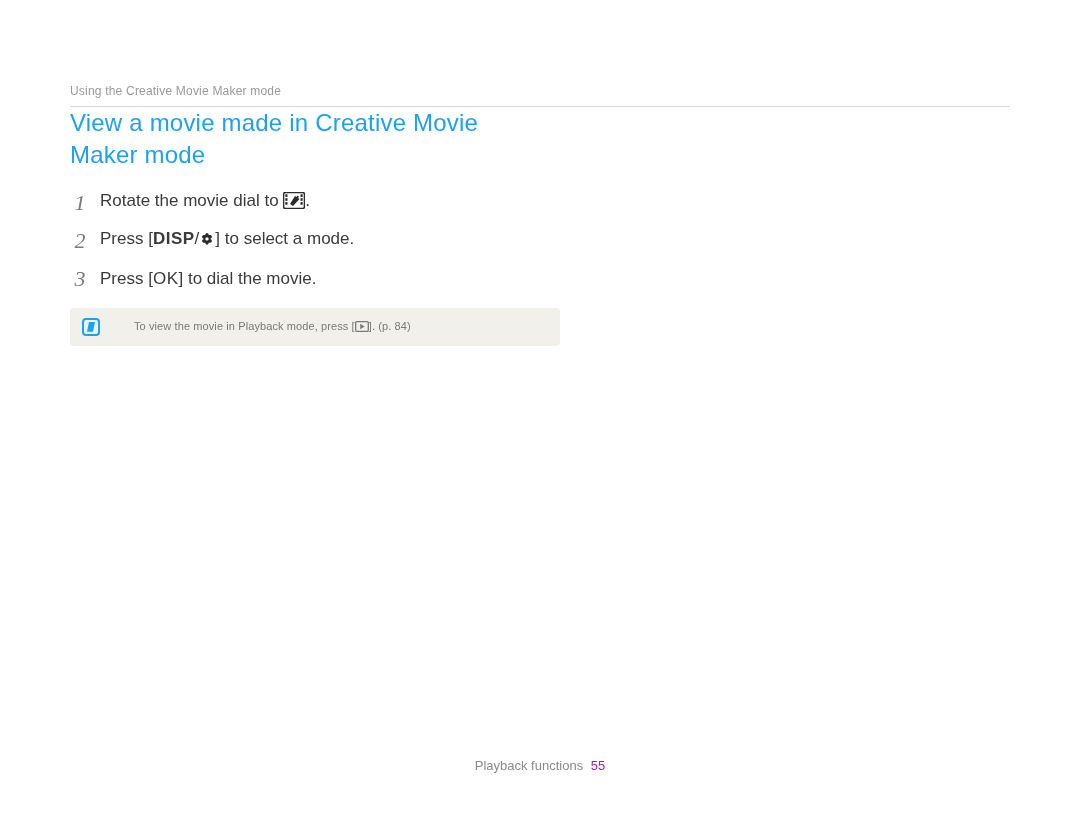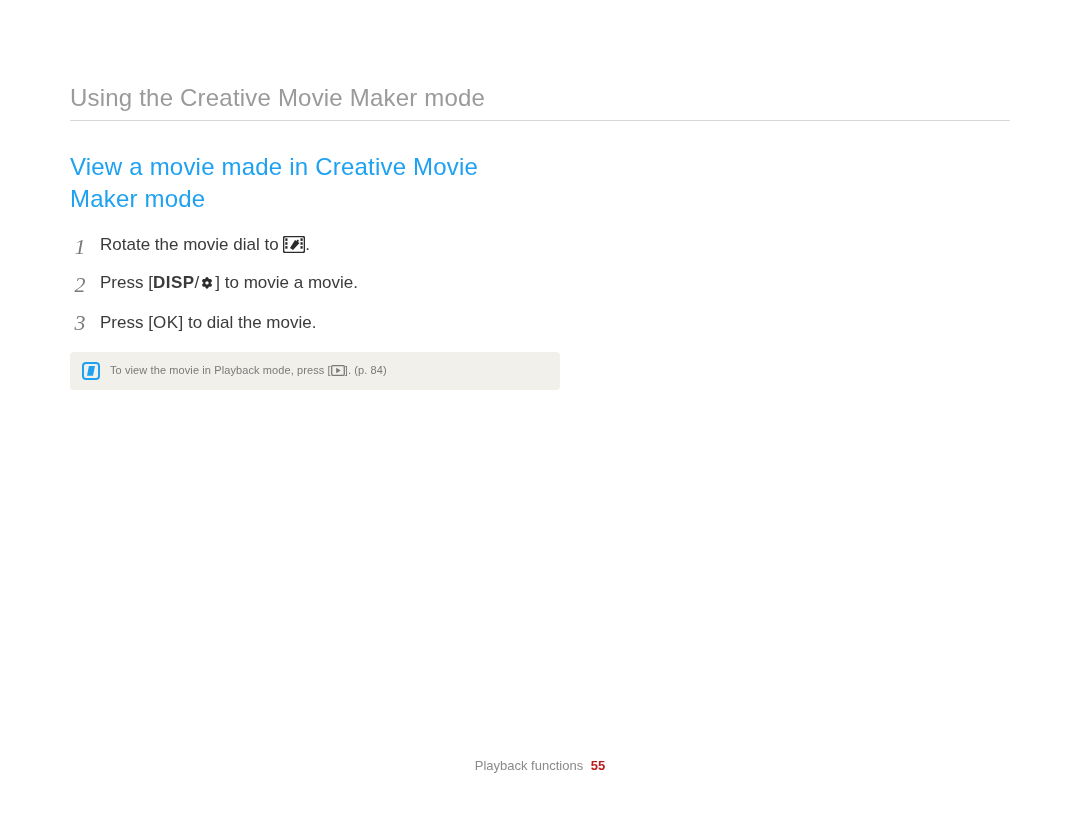--- a/index.html
+++ b/index.html
@@ -1,30 +1,30 @@
 <!DOCTYPE html>
 <html><head>
   <meta charset="utf-8">
   <style>
     * { margin: 0; padding: 0; box-sizing: border-box; }
     html, body { width: 1080px; height: 815px; background: #fff; font-family: Arial, Helvetica, sans-serif; color: #3b3b3b; }
     .page { position: relative; width: 1080px; height: 815px; padding: 84px 70px 0 70px; }
-    .header-title { font-size: 24px; font-weight: 300; color: #9a9a9a; letter-spacing: 0.2px; padding-bottom: 8px; border-bottom: 1px solid #d8d8d8; width: 100%; }
-    .section-heading { font-size: 24px; font-weight: 400; color: #1ea1f1; letter-spacing: 0.2px; line-height: 1.35; margin-top: 30px; max-width: 480px; }
+    .header-title { font-size: 12px; font-weight: 300; color: #9a9a9a; letter-spacing: 0.2px; padding-bottom: 8px; border-bottom: 1px solid #d8d8d8; width: 100%; }
+    .section-heading { font-size: 24px; font-weight: 400; color: #1ea1f1; letter-spacing: 0.2px; line-height: 1.35; max-width: 480px; }
     .steps { margin-top: 18px; }
     .step-row { display: flex; align-items: center; margin-bottom: 12px; font-size: 17px; color: #3b3b3b; }
     .step-num { font-style: italic; font-size: 22px; color: #7a7a7a; width: 20px; text-align: center; margin-right: 10px; font-family: Georgia, 'Times New Roman', serif; font-weight: 400; }
     .step-text .seg { white-space: pre; }
     .icon { display: inline-block; vertical-align: -3px; }
-    .note-box { margin-top: 16px; background: #f2f0ea; border-radius: 4px; padding: 10px 12px; display: flex; align-items: center; width: 490px; }
+    .note-box { margin-top: 16px; background: #f2f0ea; border-radius: 4px; padding: 10px 12px; display: flex; align-items: center; width: 490px; gap: 24px; }
     .note-icon { width: 18px; height: 18px; border: 2px solid #1ea1f1; border-radius: 4px; display: flex; align-items: center; justify-content: center; margin-right: 10px; flex: 0 0 18px; }
     .note-icon-inner { width: 10px; height: 10px; background: #1ea1f1; clip-path: polygon(30% 0, 90% 0, 70% 100%, 10% 100%); }
     .note-text { font-size: 11px; color: #7a7a7a; letter-spacing: 0.1px; }
     .footer { position: absolute; bottom: 42px; left: 0; width: 1080px; text-align: center; font-size: 13px; color: #8a8a8a; }
-    .footer .pgnum { font-weight: 700; color: #b91c1c; margin-left: 4px; }
+    .footer .pgnum { font-weight: 400; color: #a21caf; margin-left: 4px; }
     .disp-label { font-weight: 700; letter-spacing: 0.5px; }
     .ok-label { font-weight: 400; letter-spacing: 0.5px; }
   </style>
 </head>
 <body>
 
 <div class="page">
 
   <div class="header-title">Using the Creative Movie Maker mode</div>
 
@@ -51,21 +51,21 @@
     </div>
 
     <div class="step-row">
       <div class="step-num">2</div>
       <div class="step-text">
         <span class="seg">Press [</span><span class="disp-label">DISP</span><span class="seg">/</span><span class="icon">
           <svg width="16" height="16" viewBox="0 0 16 16">
             <path d="M8 2 C9 2 9.8 3 9.8 4.2 C11 3.6 12.4 4.1 12.8 5.2 C13.2 6.3 12.4 7.5 11.2 7.9 C12.4 8.3 13.2 9.5 12.8 10.6 C12.4 11.7 11 12.2 9.8 11.6 C9.8 12.8 9 13.8 8 13.8 C7 13.8 6.2 12.8 6.2 11.6 C5 12.2 3.6 11.7 3.2 10.6 C2.8 9.5 3.6 8.3 4.8 7.9 C3.6 7.5 2.8 6.3 3.2 5.2 C3.6 4.1 5 3.6 6.2 4.2 C6.2 3 7 2 8 2 Z" fill="#2b2b2b"></path>
             <circle cx="8" cy="7.9" r="1.7" fill="#fff"></circle>
           </svg>
-        </span><span class="seg">] to movie a movie.</span>
+        </span><span class="seg">] to select a mode.</span>
       </div>
     </div>
 
     <div class="step-row">
       <div class="step-num">3</div>
       <div class="step-text">
         <span class="seg">Press [</span><span class="ok-label">OK</span><span class="seg">] to dial the movie.</span>
       </div>
     </div>
 

